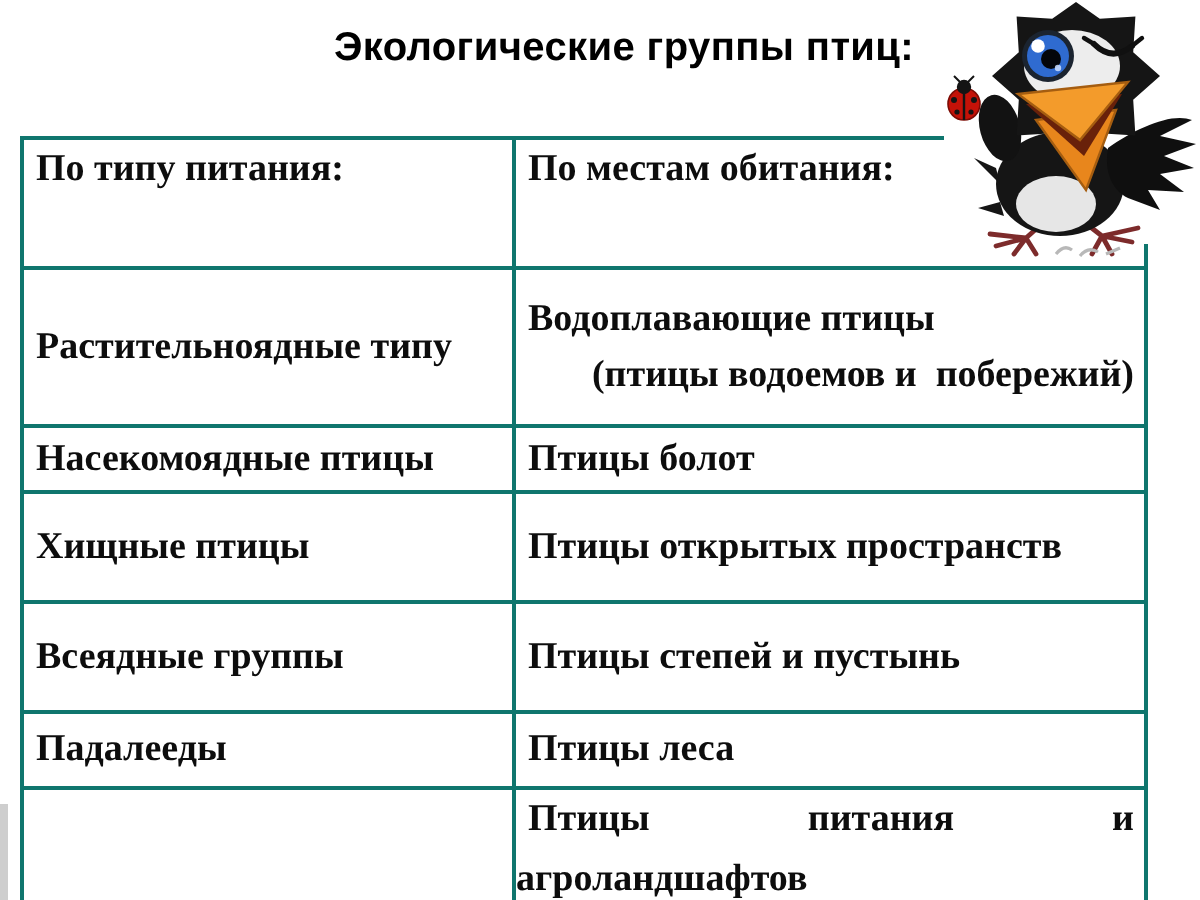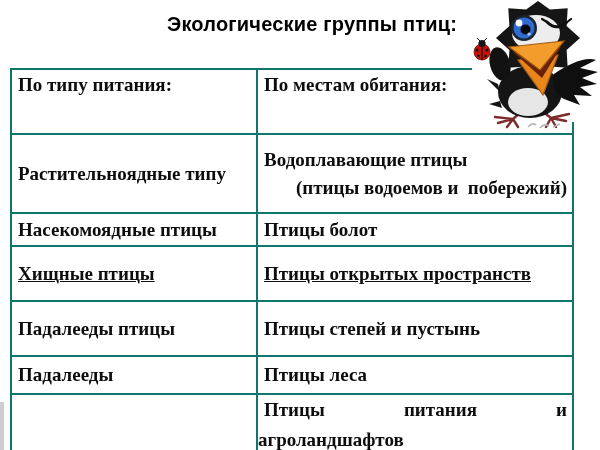--- a/index.html
+++ b/index.html
@@ -12,21 +12,21 @@
                color:#000000;letter-spacing:.2px;}
 
   
   table.eco{position:absolute;left:10px;top:68px;width:562px;border-collapse:collapse;
             table-layout:fixed;z-index:1;}
   table.eco col.c1{width:246px;}
   table.eco col.c2{width:316px;}
   table.eco td{border:2px solid #0f766e;padding:0 5px 0 6px;font-weight:bold;
                font-size:19px;color:#0d0d0d;vertical-align:middle;overflow:hidden;}
   tr.r-head{height:65px;}  tr.r-head td{vertical-align:top;padding-top:4px;}
-  tr.r1{height:79px;} tr.r2{height:33px;} tr.r3{height:55px;text-decoration:underline;}
+  tr.r1{height:79px;} tr.r2{height:33px;} tr.r3{height:55px;}
   tr.r4{height:55px;} tr.r5{height:38px;font-family:Liberation Serif, serif;} tr.r6{height:57px;}
   tr.r6 td{border-bottom:none;}
   .two-line{line-height:28px;}
   .pre{white-space:pre-wrap;text-align:right;}
   .just{text-align:justify;text-align-last:justify;line-height:30px;}
   .line2{line-height:30px;margin-left:-6px;}
 
   
   .mascot{position:absolute;left:450px;top:0;width:150px;height:134px;z-index:5;}
 
@@ -60,21 +60,21 @@
     </tr>
     <tr class="r2">
       <td>Насекомоядные птицы</td>
       <td>Птицы болот</td>
     </tr>
     <tr class="r3">
       <td>Хищные птицы</td>
       <td>Птицы открытых пространств</td>
     </tr>
     <tr class="r4">
-      <td>Падалееды птицы</td>
+      <td>Всеядные группы</td>
       <td>Птицы степей и пустынь</td>
     </tr>
     <tr class="r5">
       <td>Падалееды</td>
       <td>Птицы леса</td>
     </tr>
     <tr class="r6">
       <td></td>
       <td>
         <div class="just">Птицы питания и</div>

